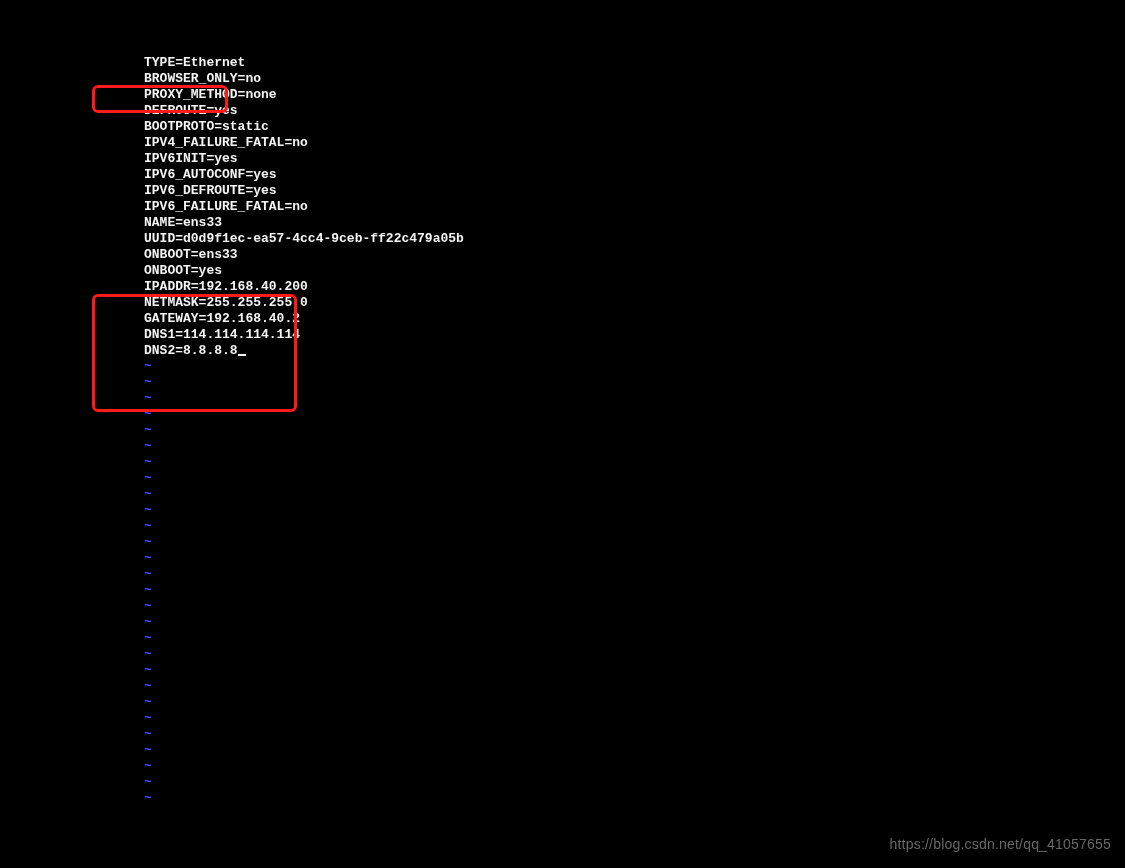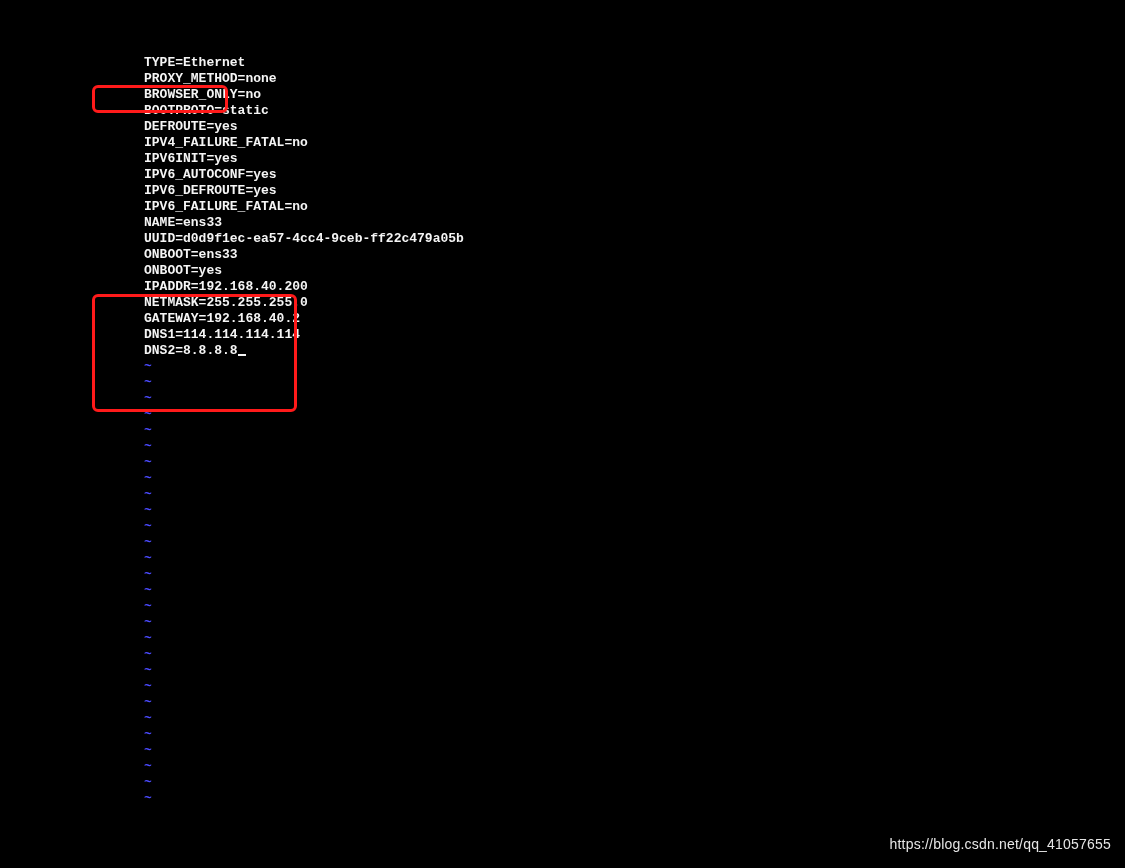--- a/index.html
+++ b/index.html
@@ -51,38 +51,38 @@
   #box2 {
     left: 92px;
     top: 294px;
     width: 205px;
     height: 118px;
   }
   .watermark {
     position: absolute;
     right: 14px;
     bottom: 16px;
-    color: #ffffff;
+    color: #737373;
     font-family: Arial, sans-serif;
     font-weight: normal;
     font-size: 14px;
     letter-spacing: 0.2px;
     opacity: 0.9;
   }
 </style>
 </head>
 <body>
 
 <div class="terminal">
   <div id="config-lines">
       <div class="line">TYPE=Ethernet</div>
+      <div class="line">BROWSER_ONLY=no</div>
       <div class="line">PROXY_METHOD=none</div>
-      <div class="line">BROWSER_ONLY=no</div>
+      <div class="line">DEFROUTE=yes</div>
       <div class="line">BOOTPROTO=static</div>
-      <div class="line">DEFROUTE=yes</div>
       <div class="line">IPV4_FAILURE_FATAL=no</div>
       <div class="line">IPV6INIT=yes</div>
       <div class="line">IPV6_AUTOCONF=yes</div>
       <div class="line">IPV6_DEFROUTE=yes</div>
       <div class="line">IPV6_FAILURE_FATAL=no</div>
       <div class="line">NAME=ens33</div>
       <div class="line">UUID=d0d9f1ec-ea57-4cc4-9ceb-ff22c479a05b</div>
       <div class="line">ONBOOT=ens33</div>
       <div class="line">ONBOOT=yes</div>
       <div class="line">IPADDR=192.168.40.200</div>

